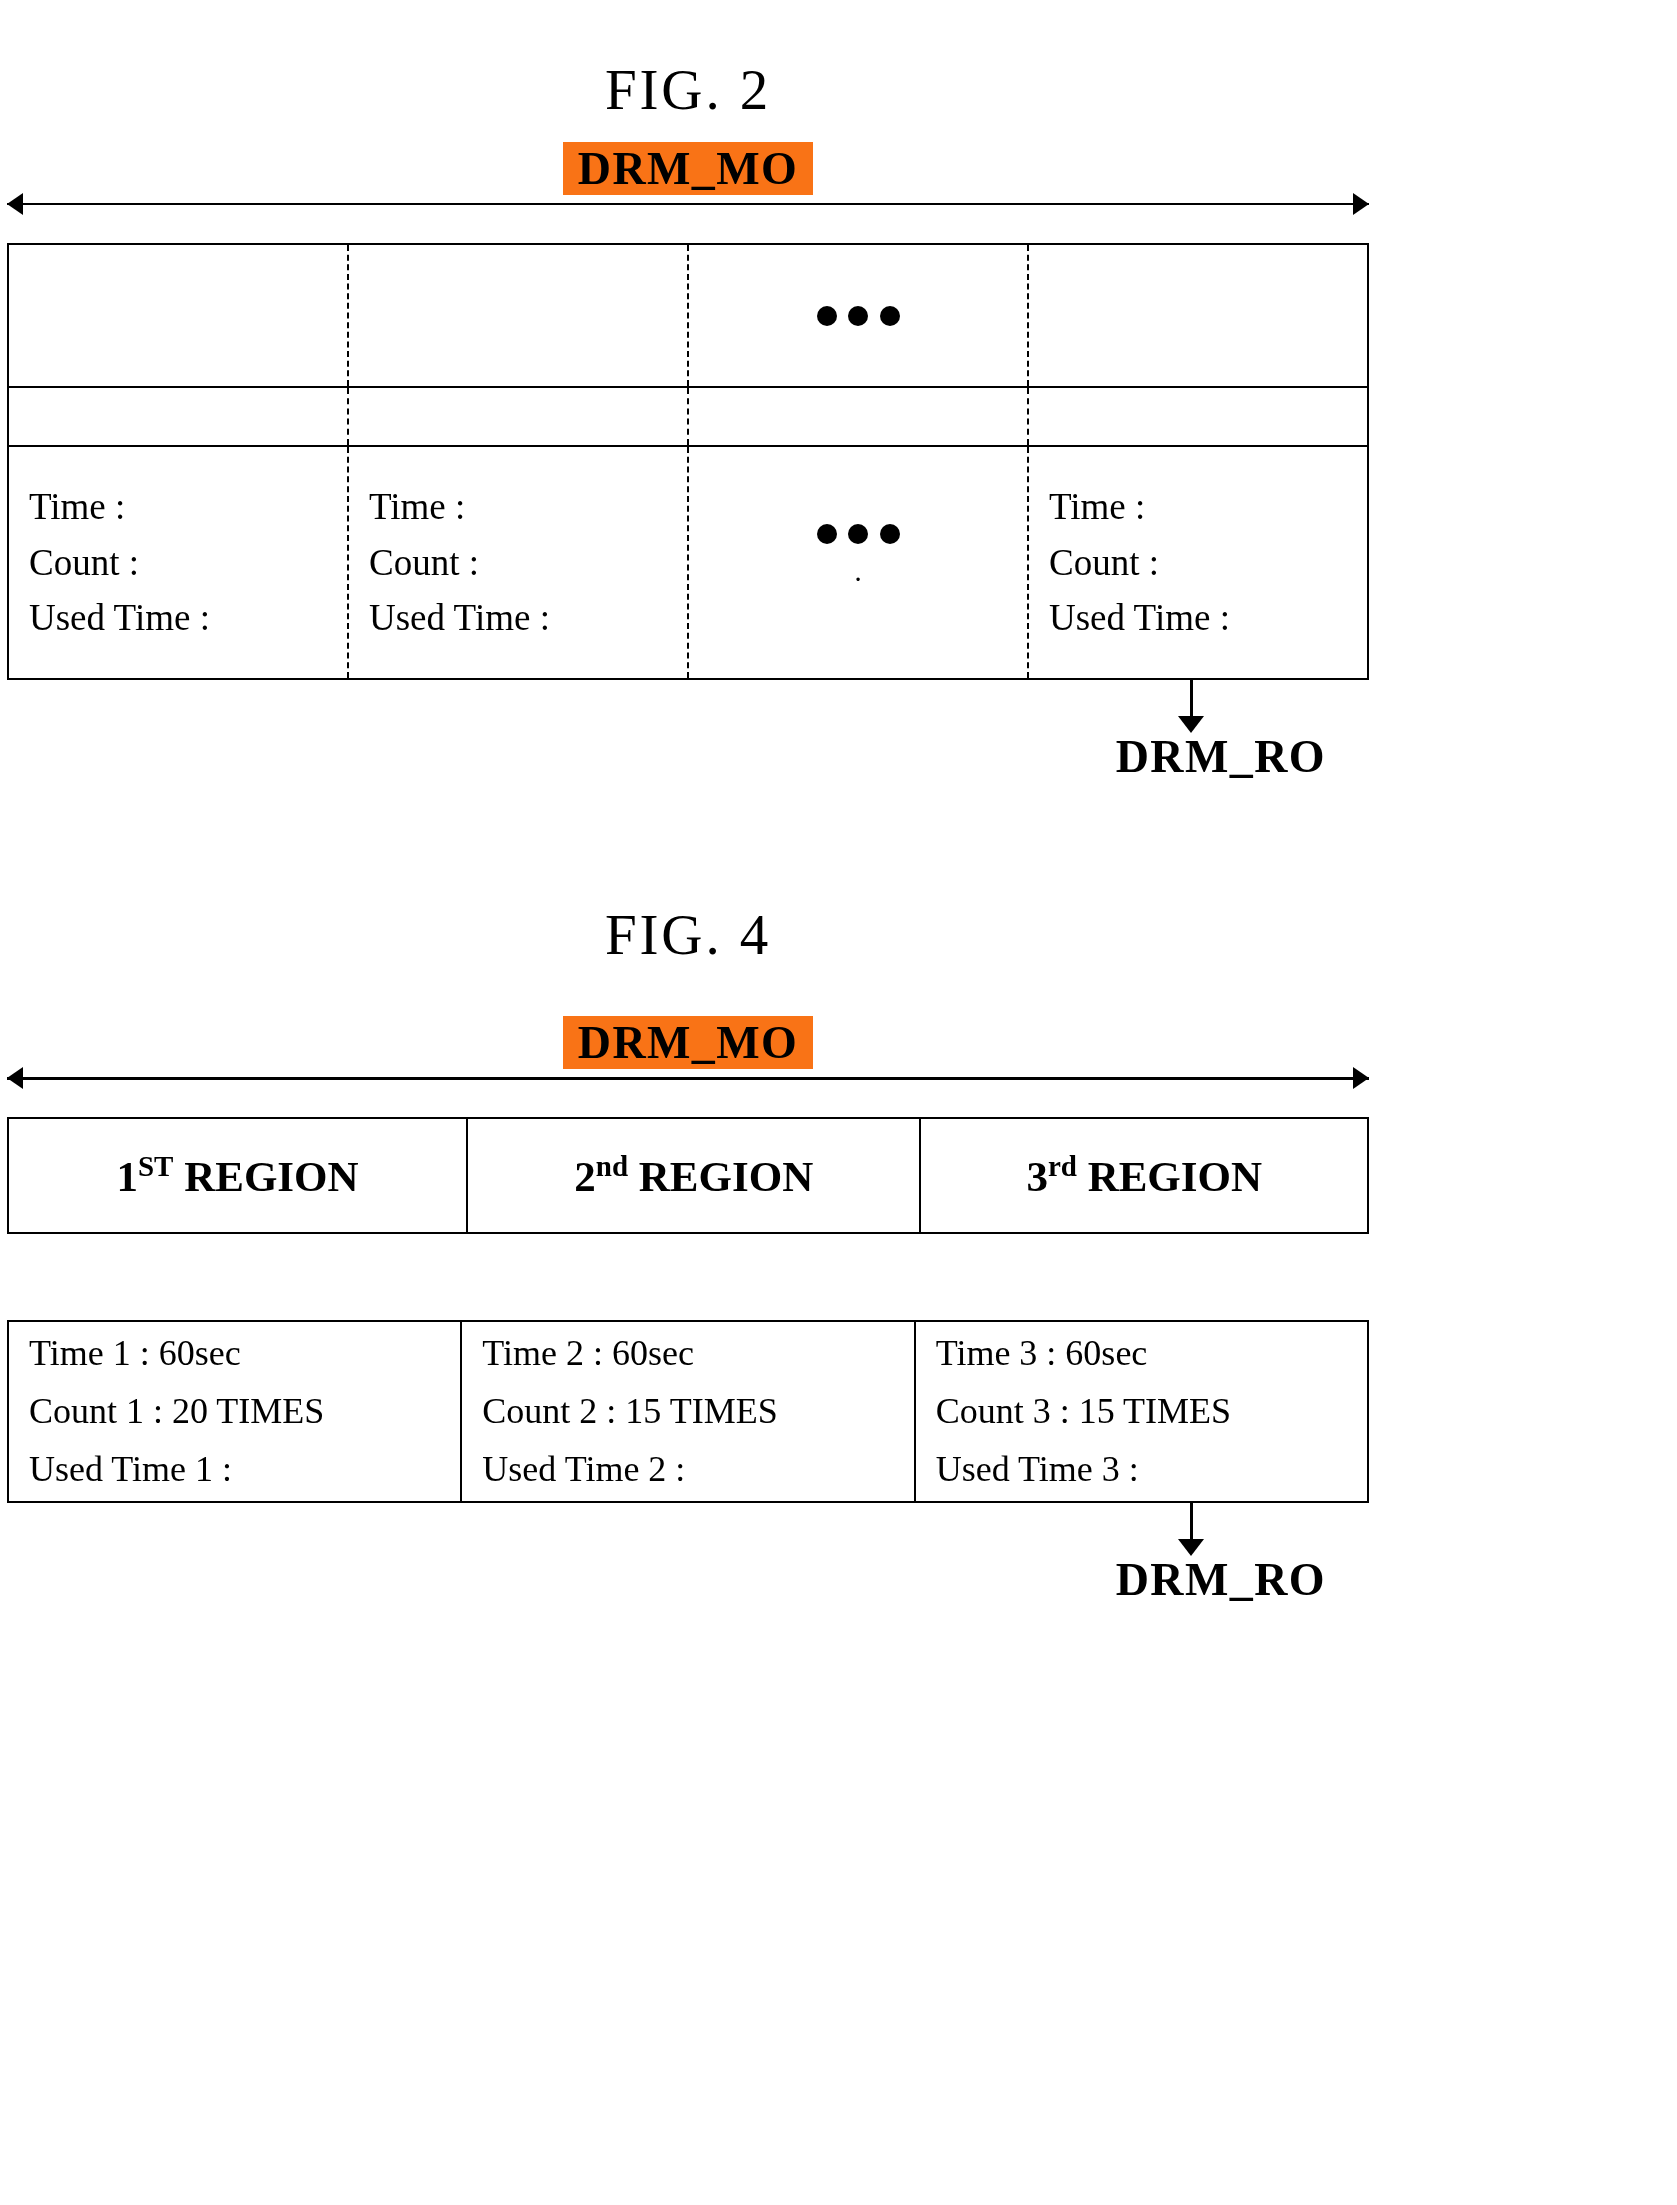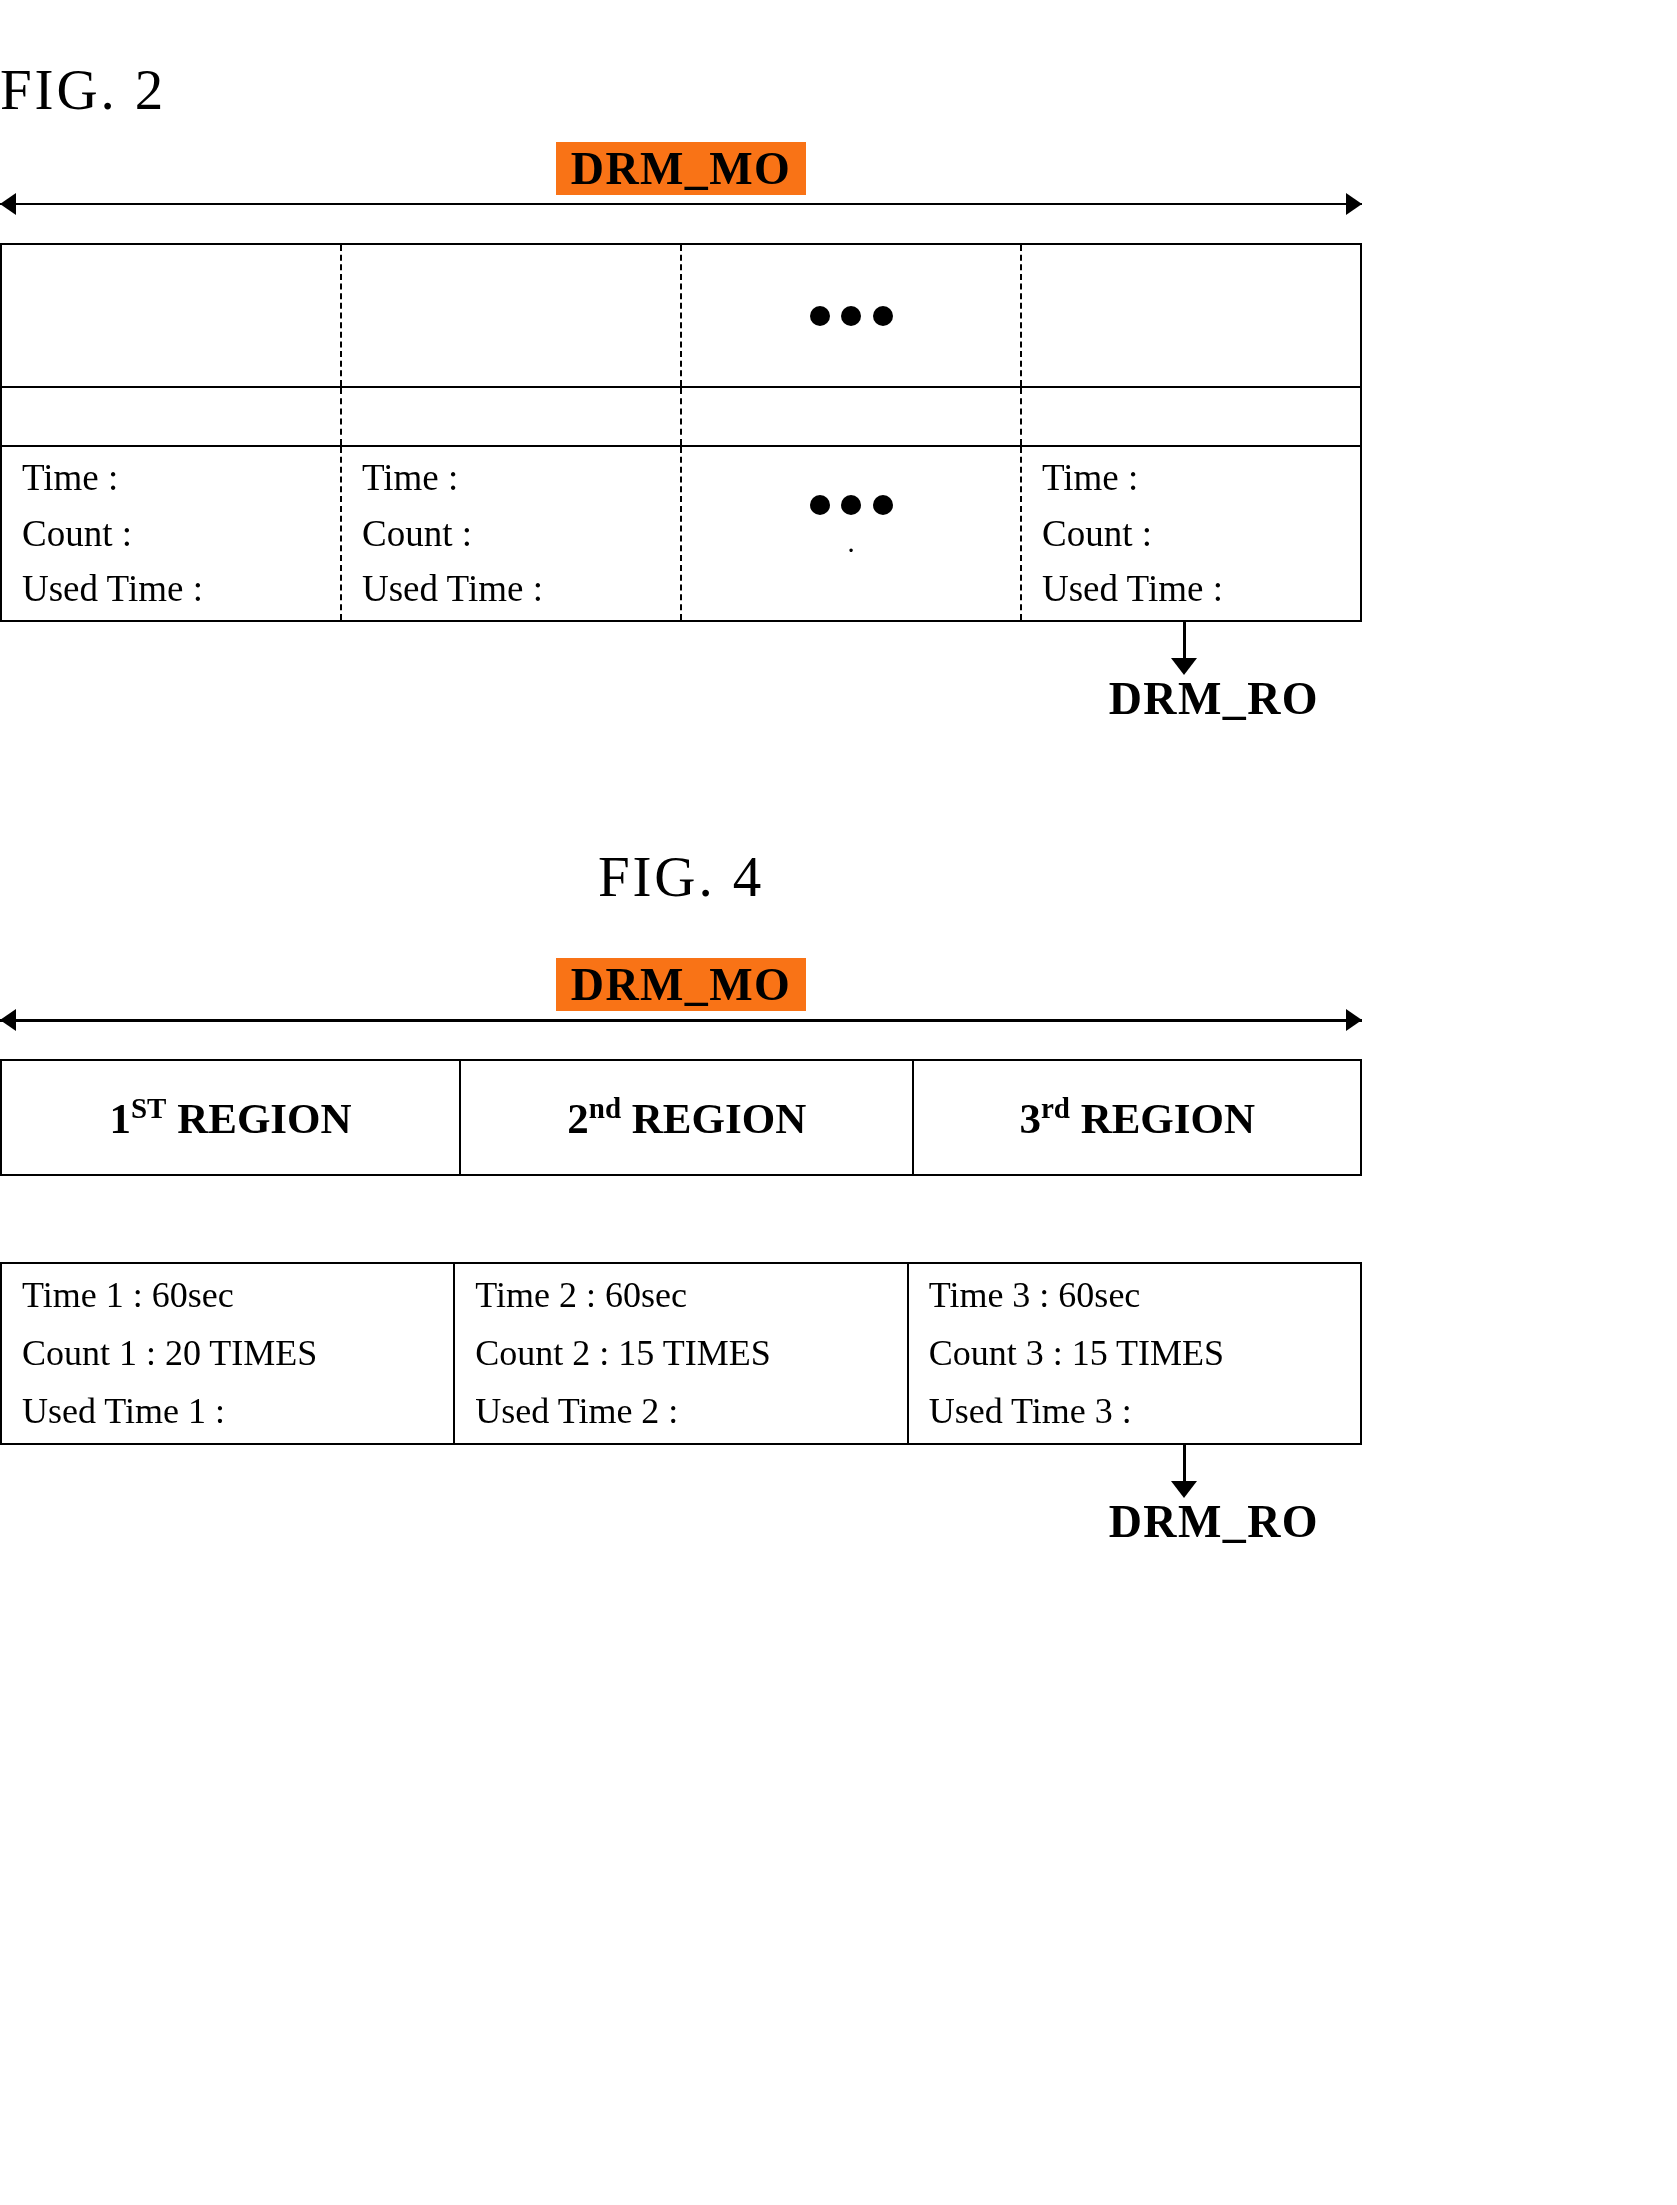--- a/index.html
+++ b/index.html
@@ -11,20 +11,21 @@
       position: relative;
       overflow: hidden;
     }
 
     .page {
       width: 1376px;
       height: 2205px;
       background: #fff;
       display: flex;
       flex-direction: column;
+      align-items: center;
       padding-top: 57px;
     }
 
     
     .fig-title {
       font-size: 57px;
       font-weight: normal;
       letter-spacing: 2.9px;
       margin-bottom: 57px;
     }
@@ -136,21 +137,21 @@
       width: 100%;
       border-collapse: collapse;
       border: 2.9px solid #000;
       margin-bottom: 0;
     }
     .fig2-bottom td {
       border: none;
       border-left: 2.2px dashed #000;
       vertical-align: top;
       font-size: 37px;
-      padding: 3px 20px;
+      padding: 32px 20px;
       width: 25%;
       line-height: 1.5;
     }
     .fig2-bottom td:first-child {
       border-left: none;
     }
 
     
     .fig3-section {
       margin-top: 115px;

